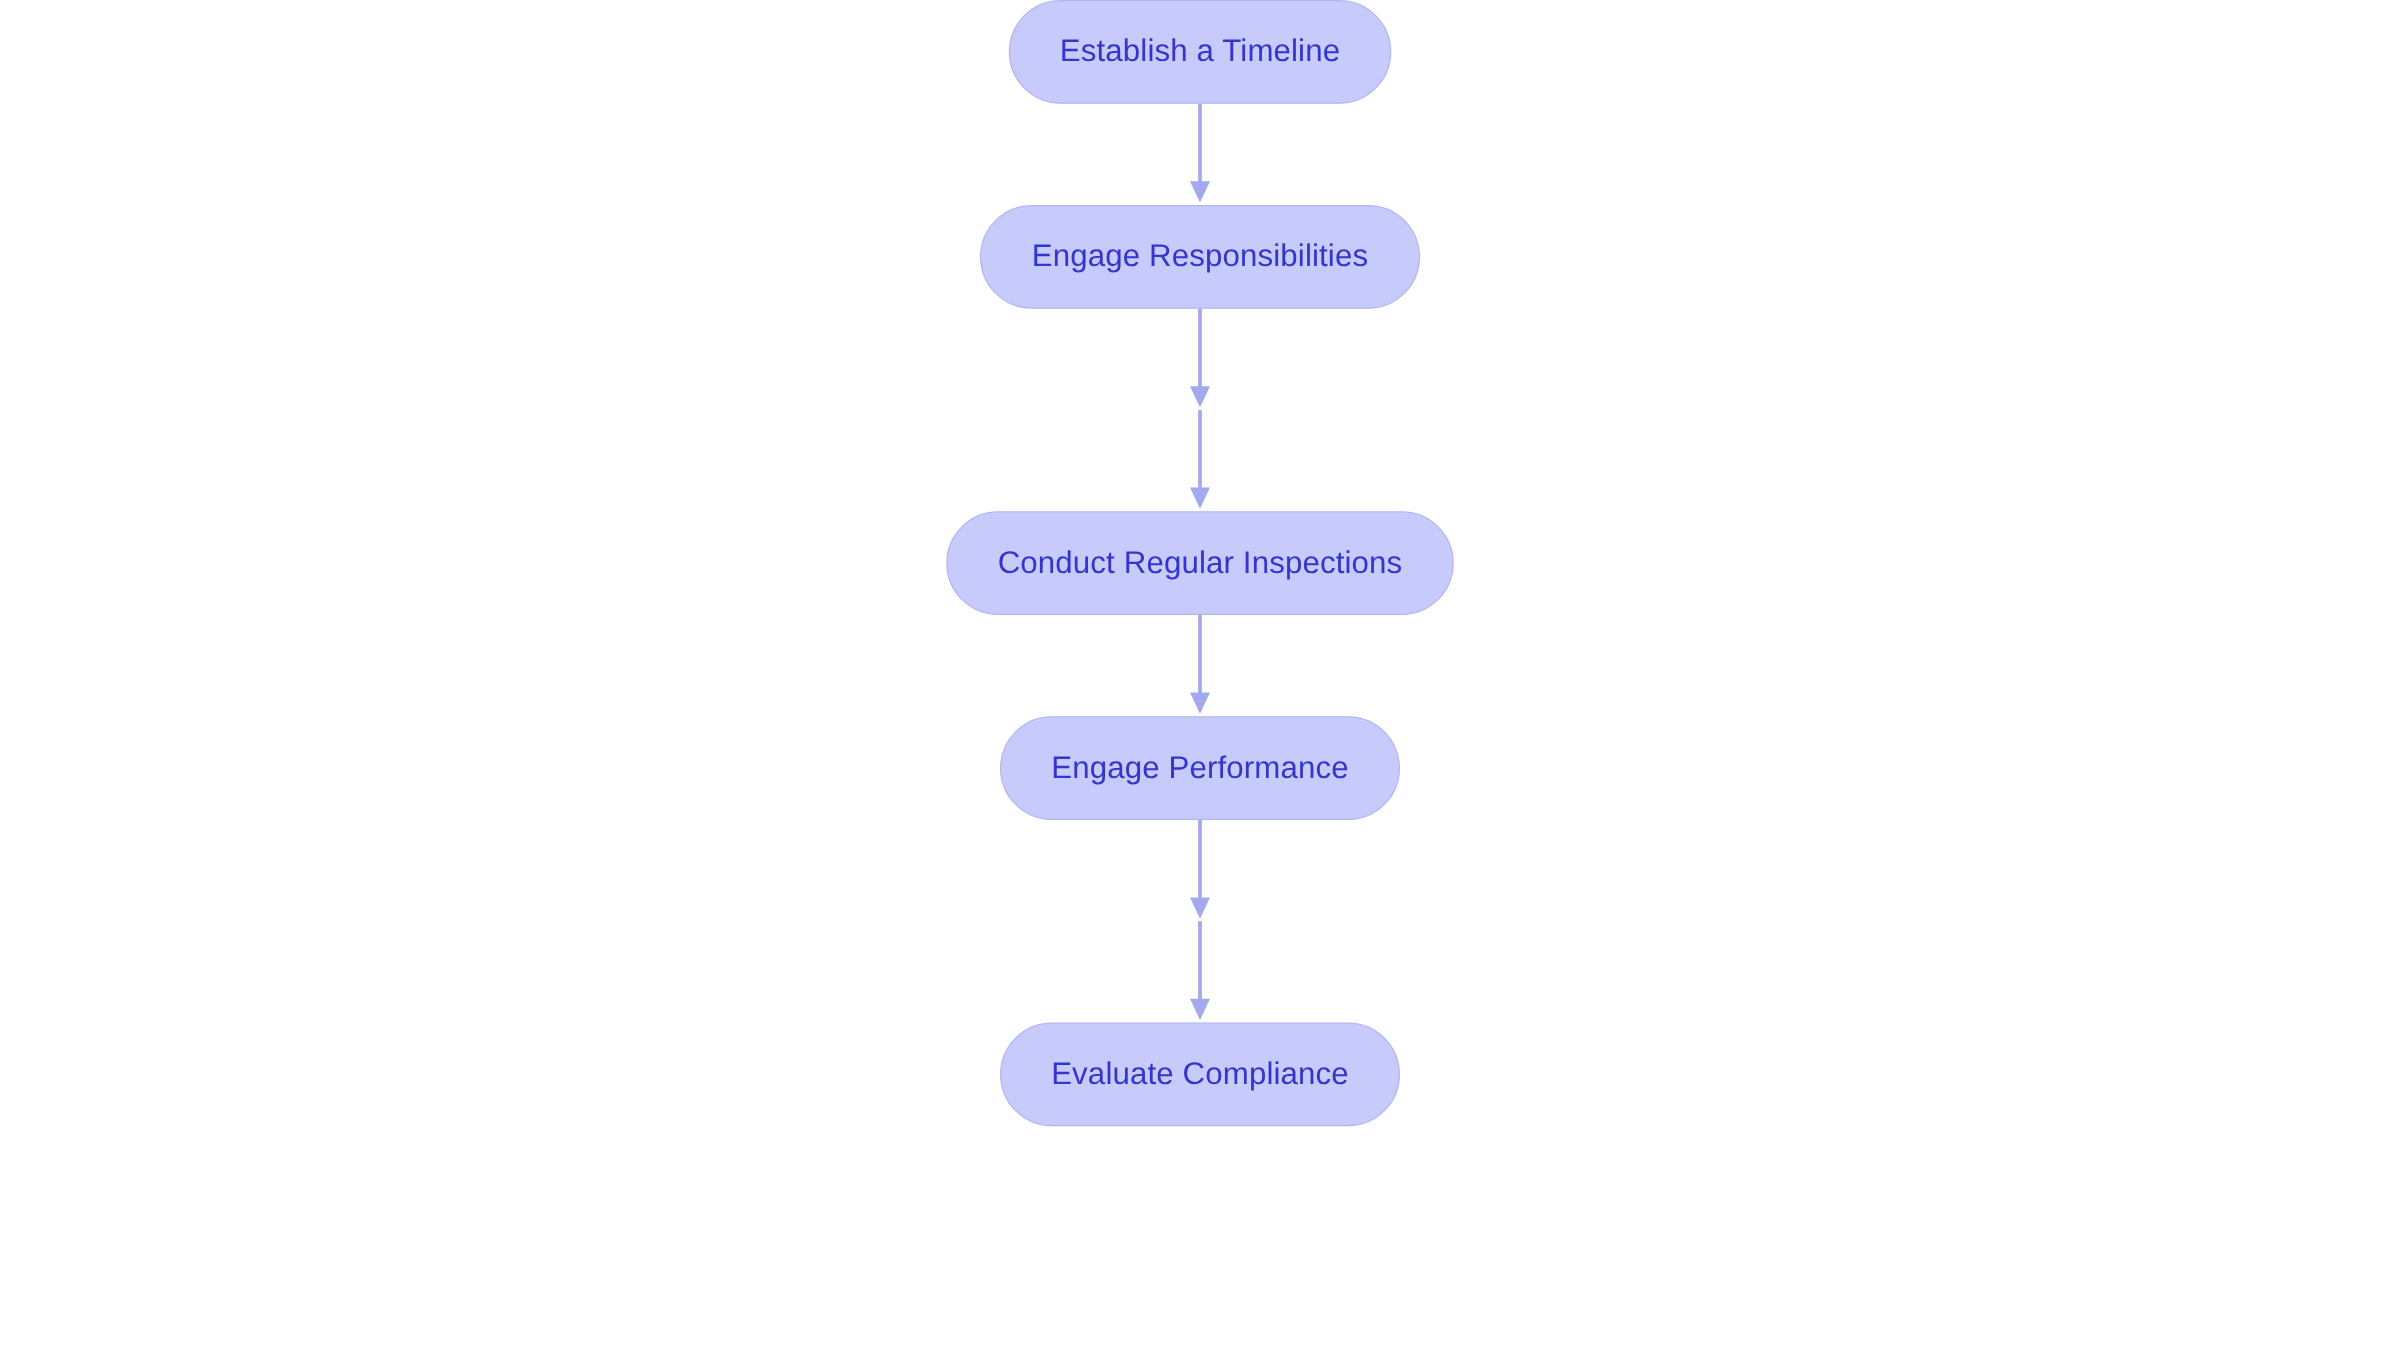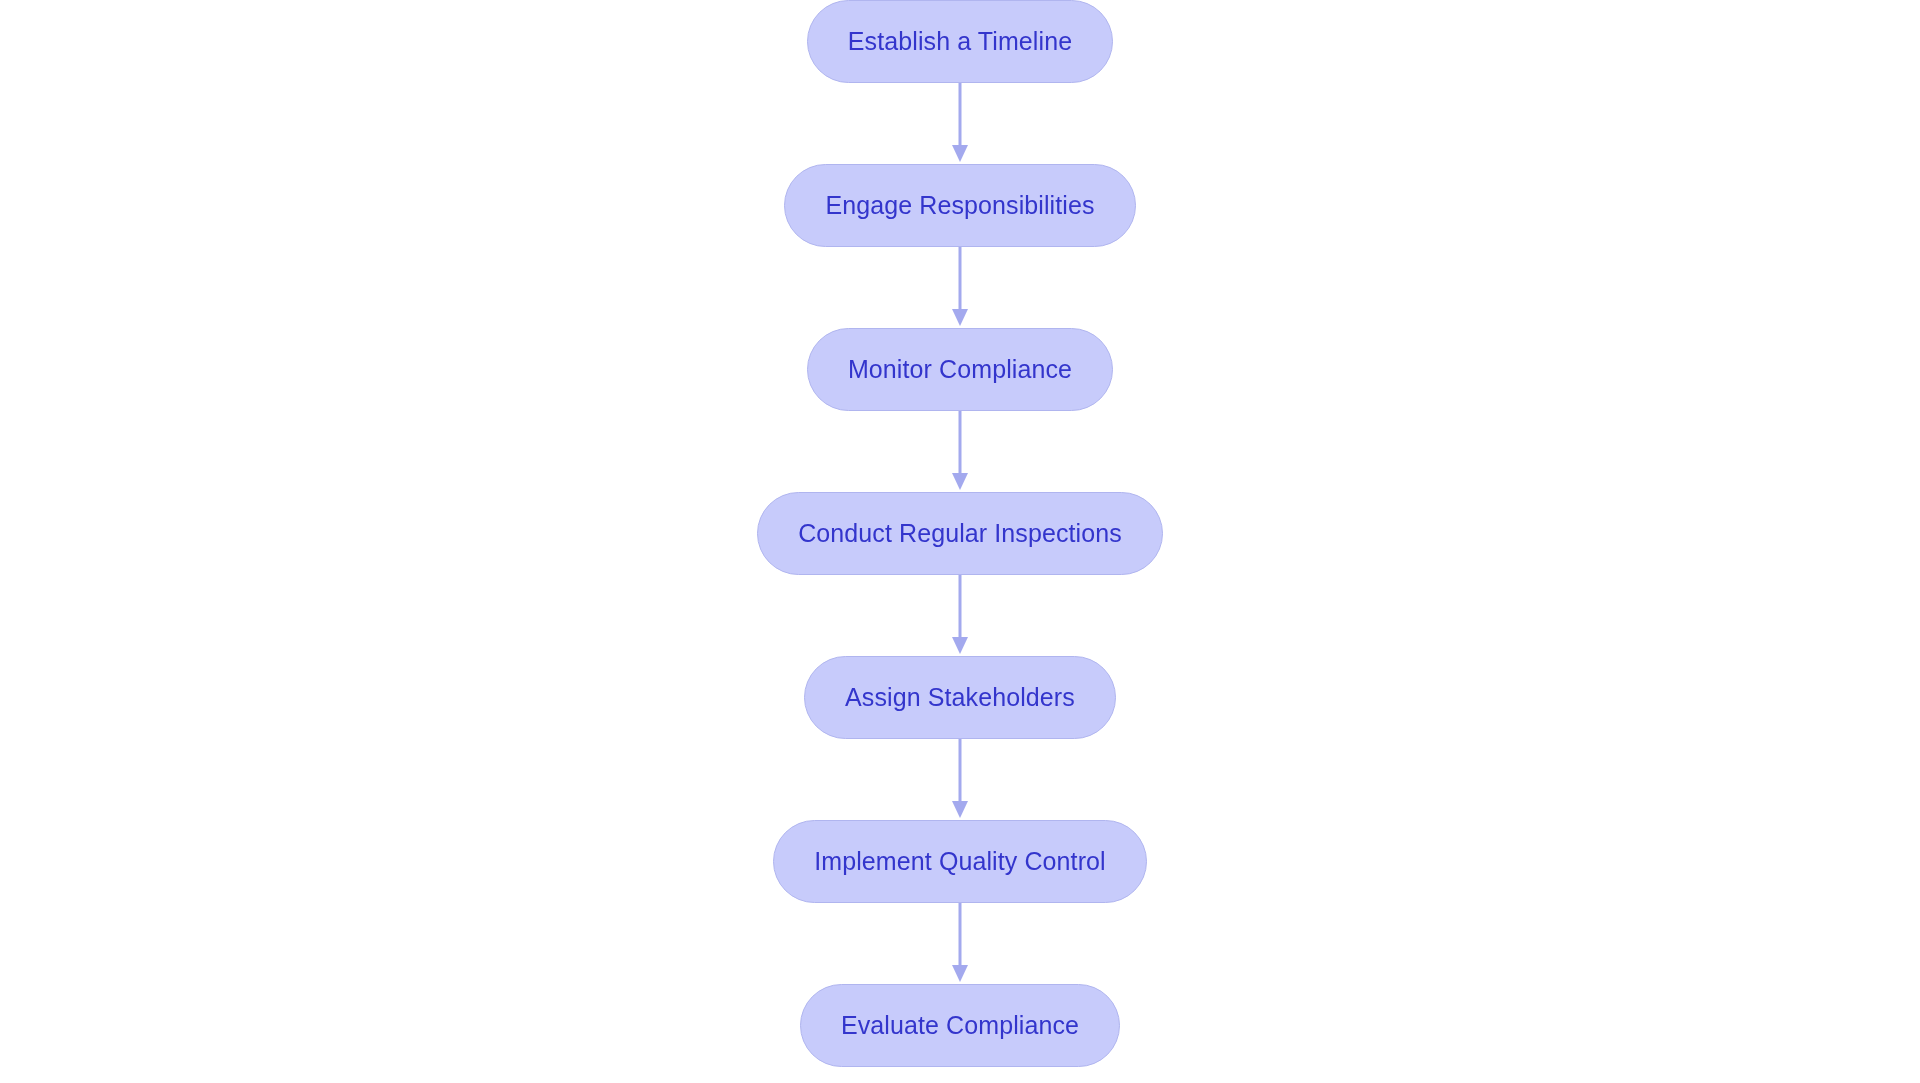--- a/index.html
+++ b/index.html
@@ -100,50 +100,44 @@
 
     <div class="flow-node">
       <span class="node-label">Engage Responsibilities</span>
     </div>
 
     <div class="flow-connector">
       <span class="conn-line"></span>
       <span class="conn-head"></span>
     </div>
 
-    <div class="flow-node">
-      <span class="node-label">Monitor Compliance</span>
-    </div>
 
     <div class="flow-connector">
       <span class="conn-line"></span>
       <span class="conn-head"></span>
     </div>
 
     <div class="flow-node">
       <span class="node-label">Conduct Regular Inspections</span>
     </div>
 
     <div class="flow-connector">
       <span class="conn-line"></span>
       <span class="conn-head"></span>
     </div>
 
     <div class="flow-node">
-      <span class="node-label">Assign Stakeholders</span>
+      <span class="node-label">Engage Performance</span>
     </div>
 
     <div class="flow-connector">
       <span class="conn-line"></span>
       <span class="conn-head"></span>
     </div>
 
-    <div class="flow-node">
-      <span class="node-label">Implement Quality Control</span>
-    </div>
 
     <div class="flow-connector">
       <span class="conn-line"></span>
       <span class="conn-head"></span>
     </div>
 
     <div class="flow-node">
       <span class="node-label">Evaluate Compliance</span>
     </div>
 

